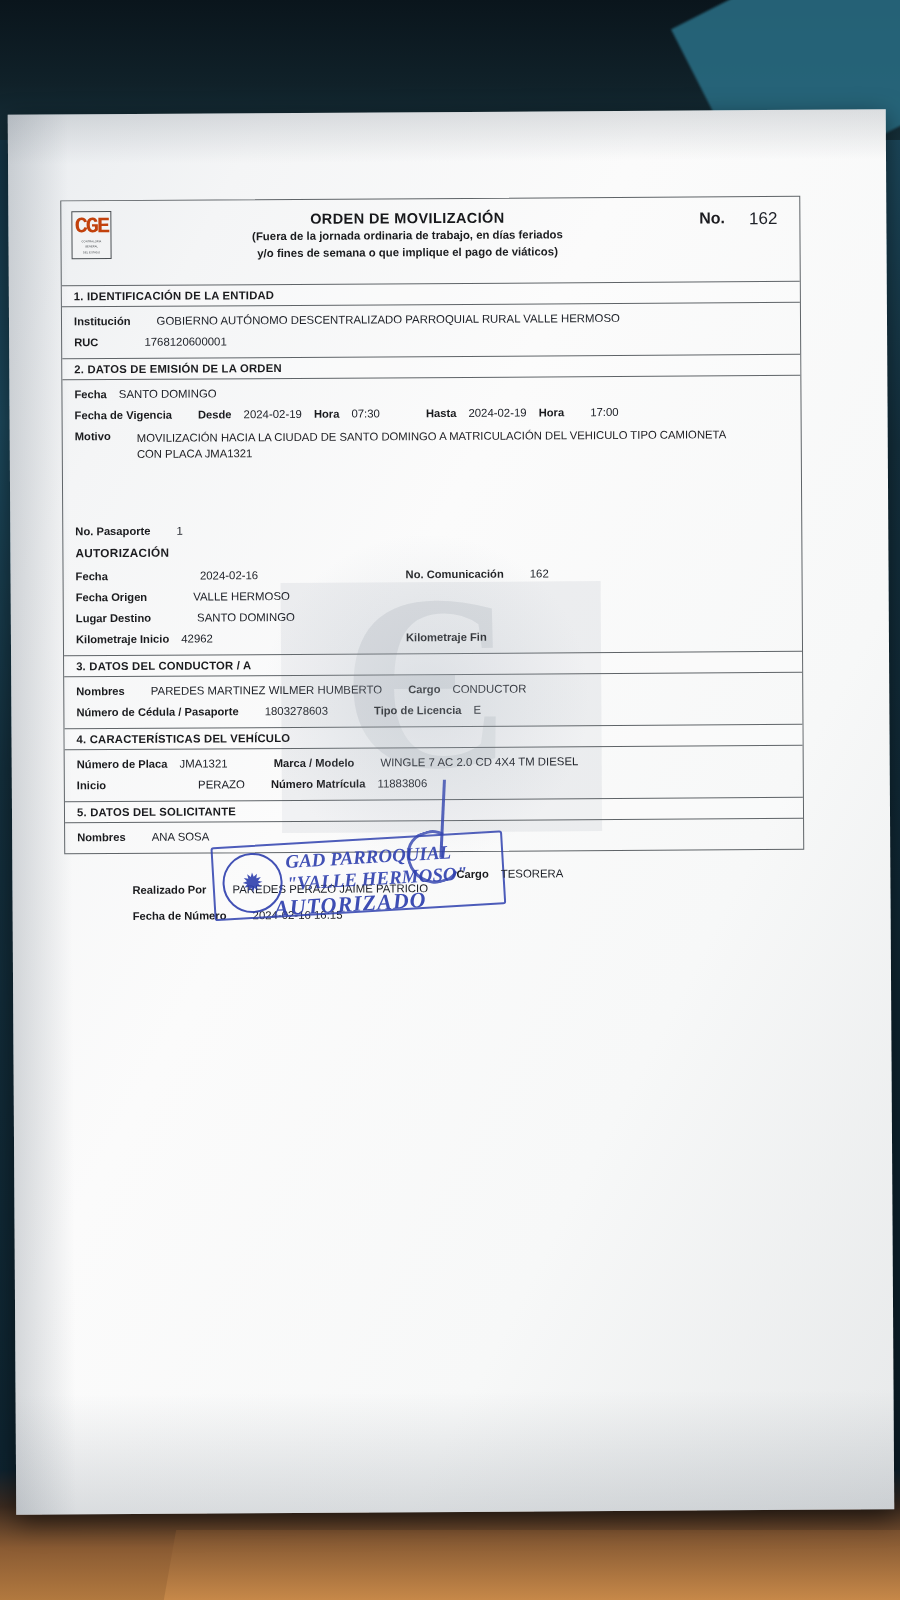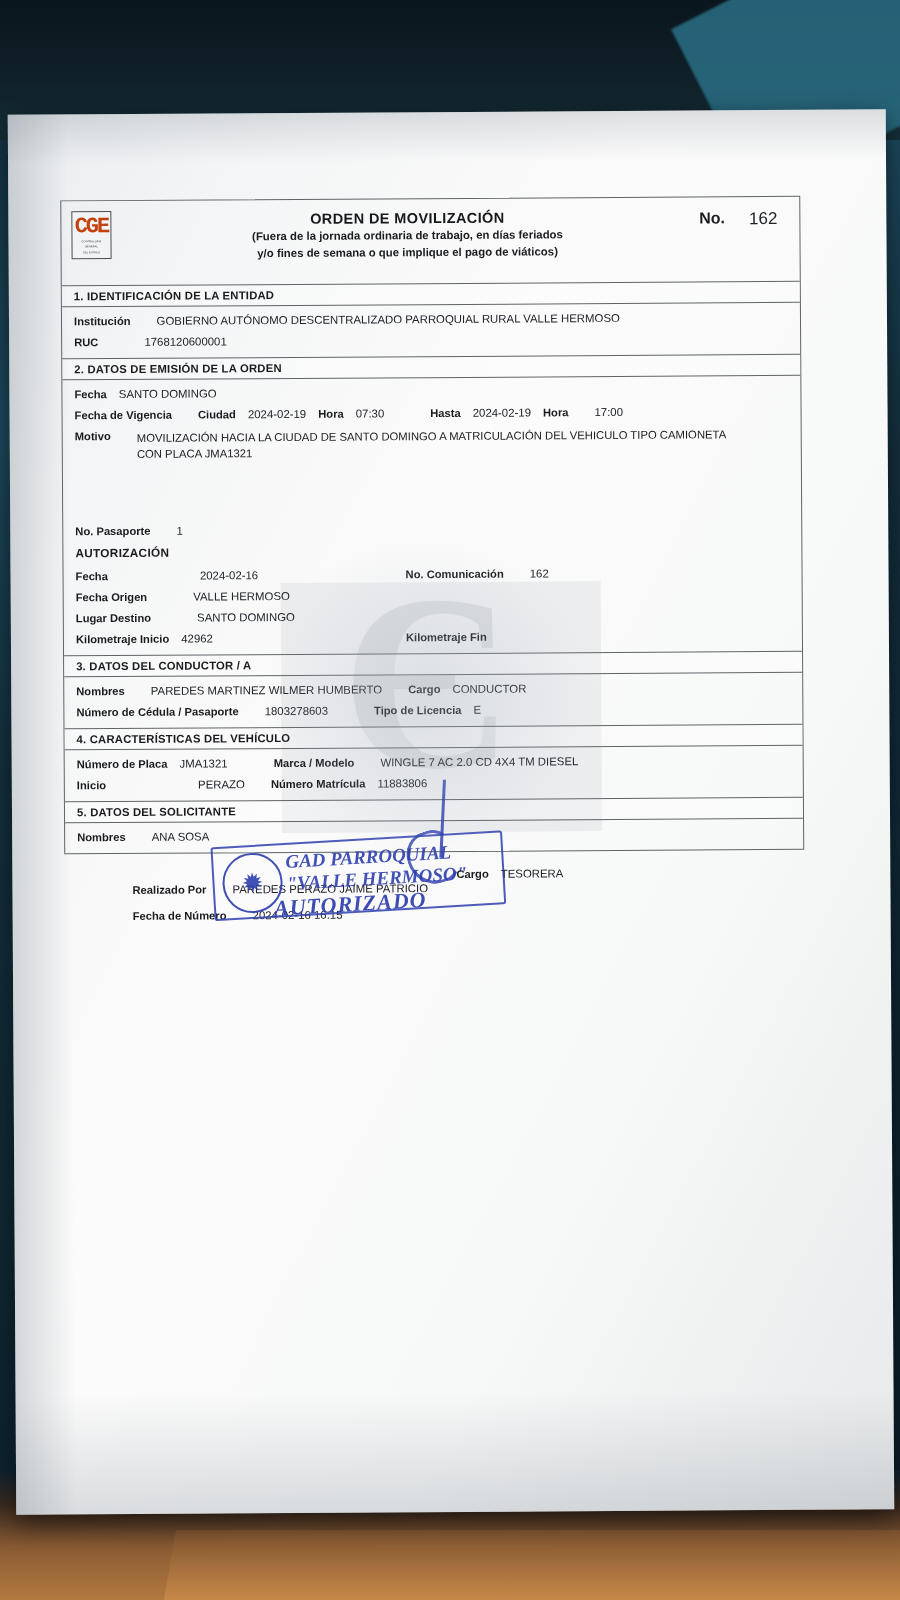--- a/index.html
+++ b/index.html
@@ -421,21 +421,21 @@
         <div class="section-body">
           <div class="row">
             <span class="lab">Fecha</span>
             <span class="gap-s"></span>
             <span class="val">SANTO DOMINGO</span>
           </div>
 
           <div class="row">
             <span class="lab">Fecha de Vigencia</span>
             <span class="gap-m"></span>
-            <span class="lab">Ciudad</span>
+            <span class="lab">Desde</span>
             <span class="gap-s"></span>
             <span class="val">2024-02-19</span>
             <span class="gap-s"></span>
             <span class="lab">Hora</span>
             <span class="gap-s"></span>
             <span class="val">07:30</span>
             <span class="gap-l"></span>
             <span class="lab">Hasta</span>
             <span class="gap-s"></span>
             <span class="val">2024-02-19</span>

